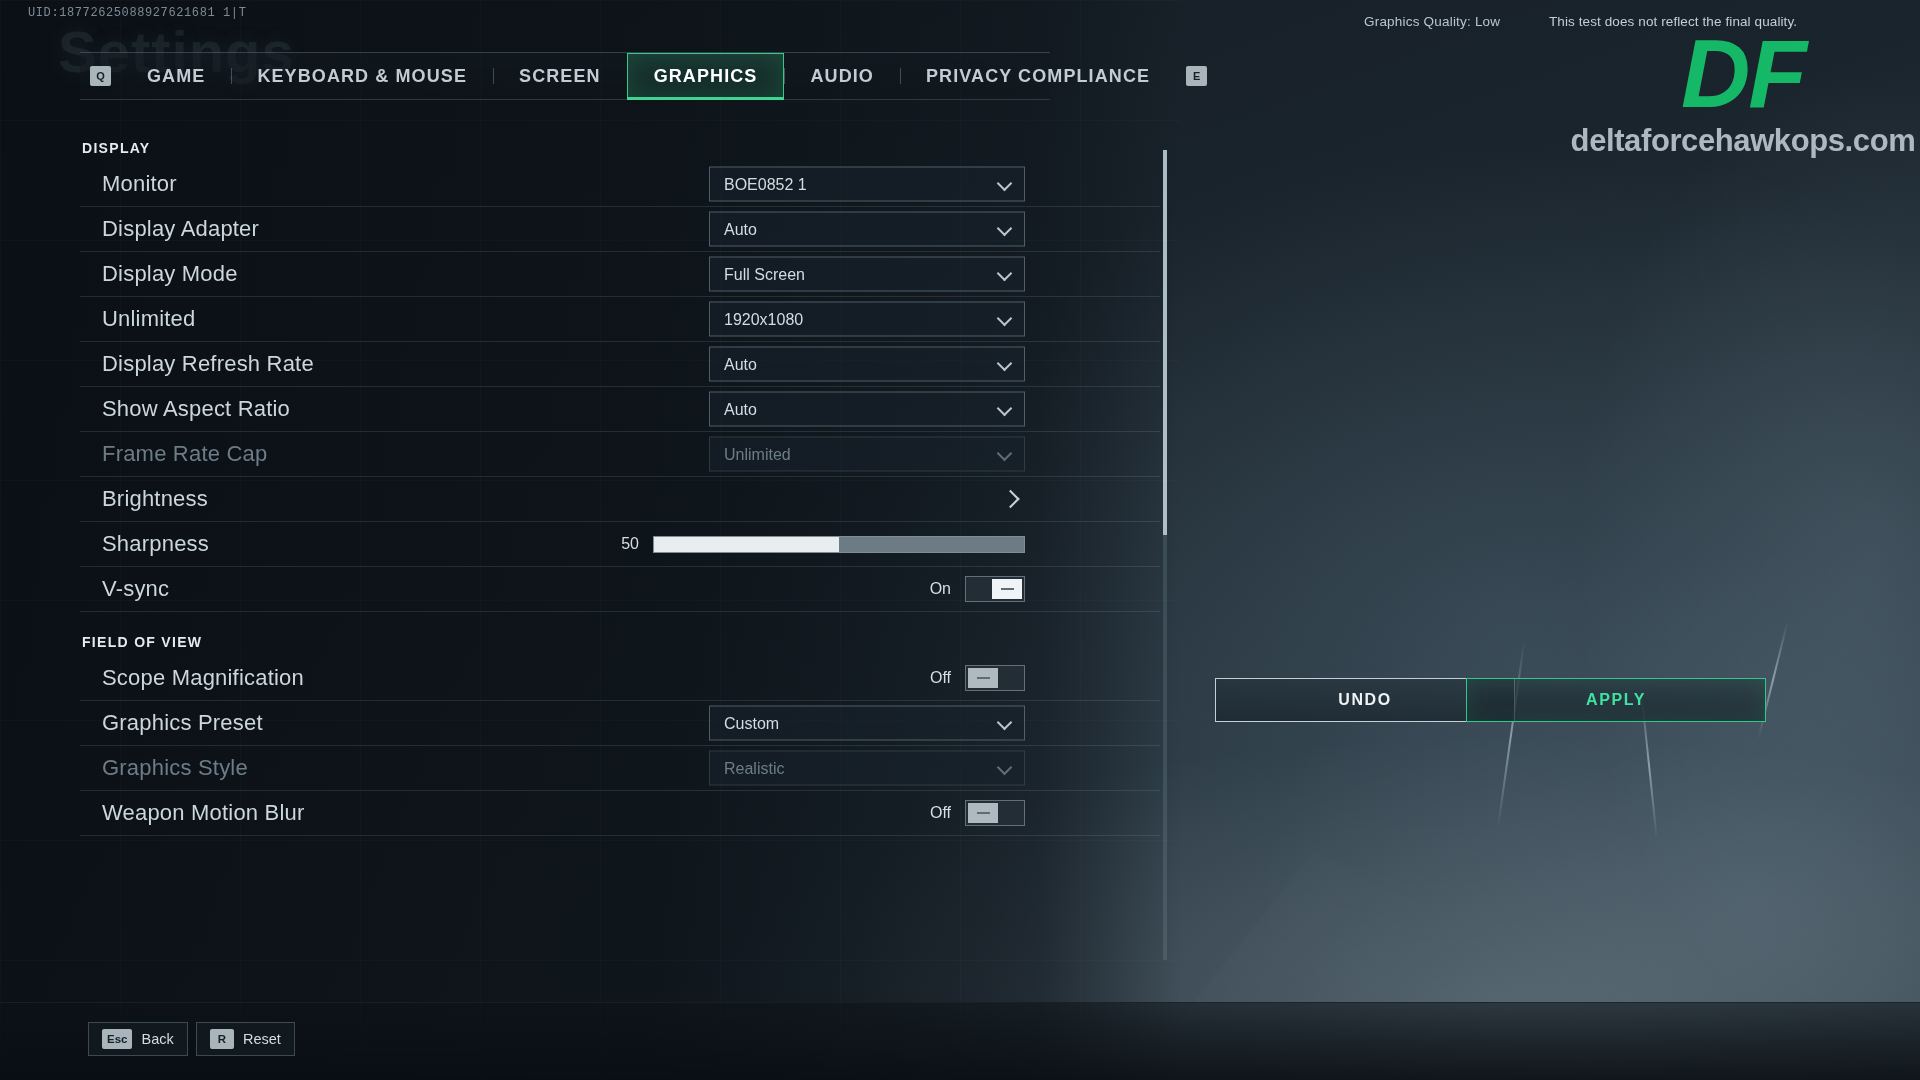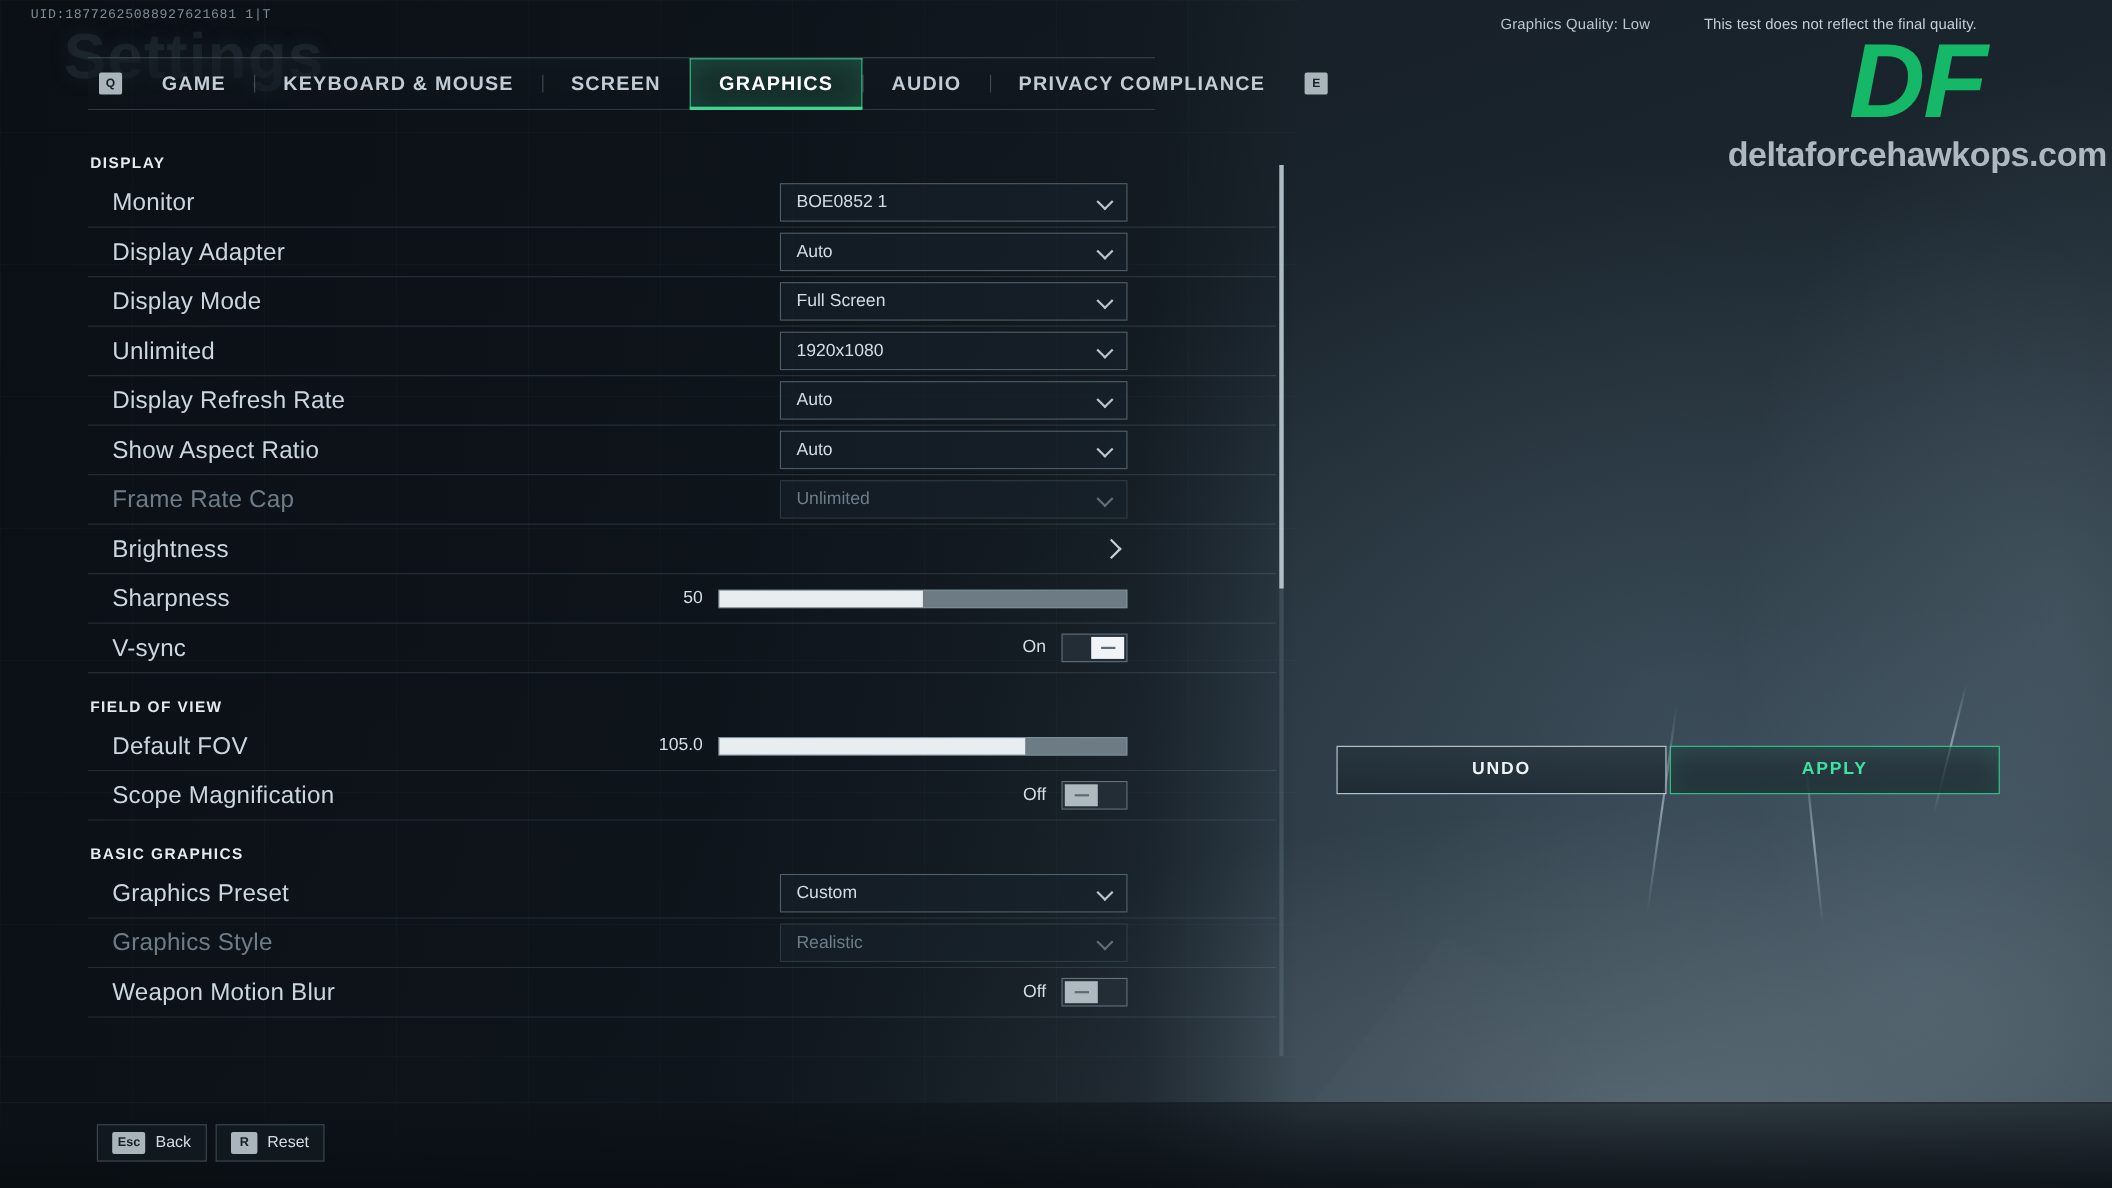--- a/index.html
+++ b/index.html
@@ -253,21 +253,21 @@
     cursor: pointer;
     background: linear-gradient(180deg, rgba(36,50,58,0.66), rgba(26,38,46,0.78));
     margin-top: 48px;
   }
   #undo-button {
     left: 1215px;
     border: 1px solid rgba(225,235,242,0.85);
     color: #eef3f6;
   }
   #apply-button {
-    left: 1518px;
+    left: 1466px;
     border: 1px solid #2fc98a;
     color: #3fe2a0;
     box-shadow: inset 0 0 24px rgba(47,201,138,0.14);
   }
 
   
   .bottom-bar {
     position: absolute; left: 0; bottom: 0;
     width: 1920px; height: 78px;
     background: linear-gradient(180deg, rgba(12,18,23,0.55), rgba(9,14,19,0.9));
@@ -432,38 +432,28 @@
         <div class="row-label">V-sync</div>
         <div class="row-right">
           <span class="toggle-value">On</span>
           <div class="toggle on">
             <div class="knob"></div>
           </div>
         </div>
       </div>
       <div class="section-head">FIELD OF VIEW</div>
       <div class="row">
-        <div class="row-label">Default FOV</div>
-        <div class="row-right">
-          <span class="slider-value">105.0</span>
-          <div class="slider">
-            <div class="fill" style="width: 75%;"></div>
-          </div>
-        </div>
-      </div>
-      <div class="row">
         <div class="row-label">Scope Magnification</div>
         <div class="row-right">
           <span class="toggle-value">Off</span>
           <div class="toggle off">
             <div class="knob"></div>
           </div>
         </div>
       </div>
-      <div class="section-head">BASIC GRAPHICS</div>
       <div class="row">
         <div class="row-label">Graphics Preset</div>
         <div class="row-right">
           <div class="dropdown">
             <span>Custom</span>
             <span class="caret"></span>
           </div>
         </div>
       </div>
       <div class="row disabled">

